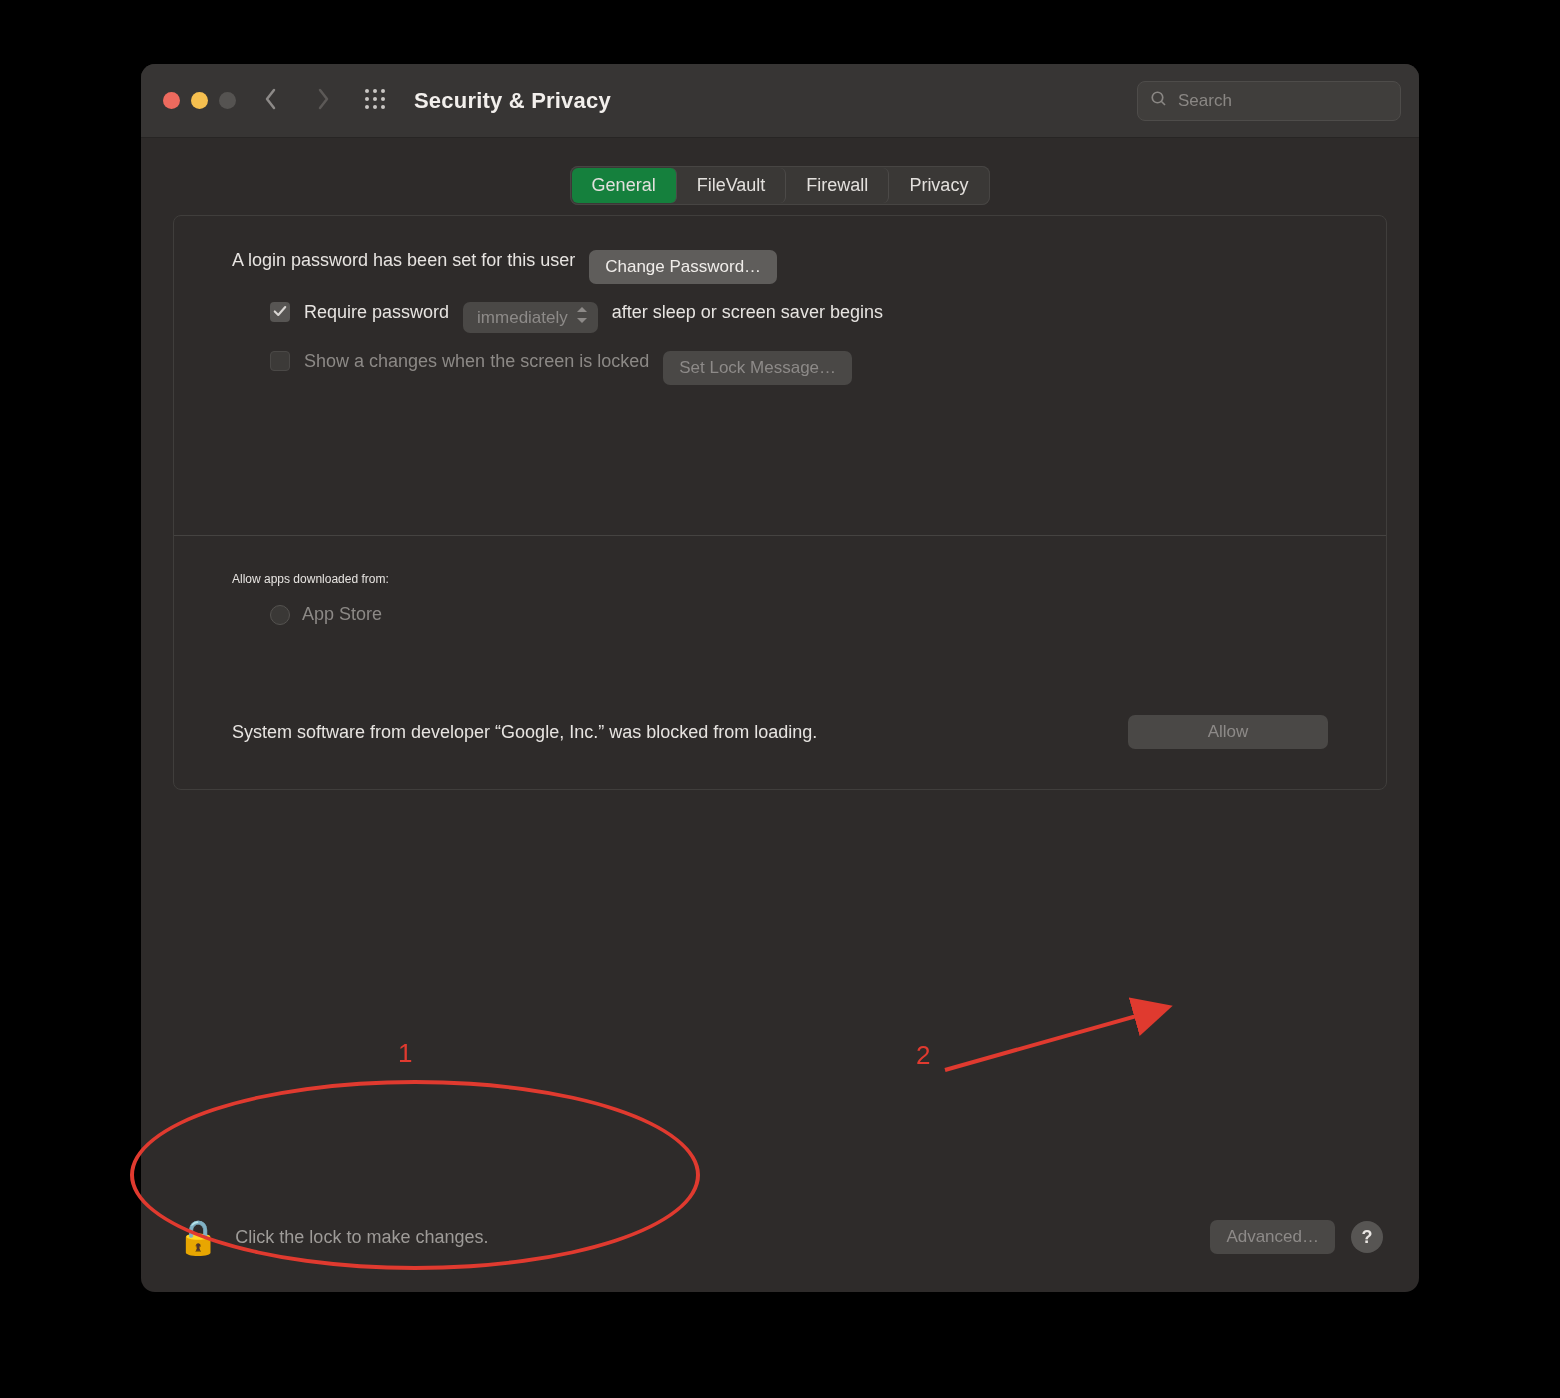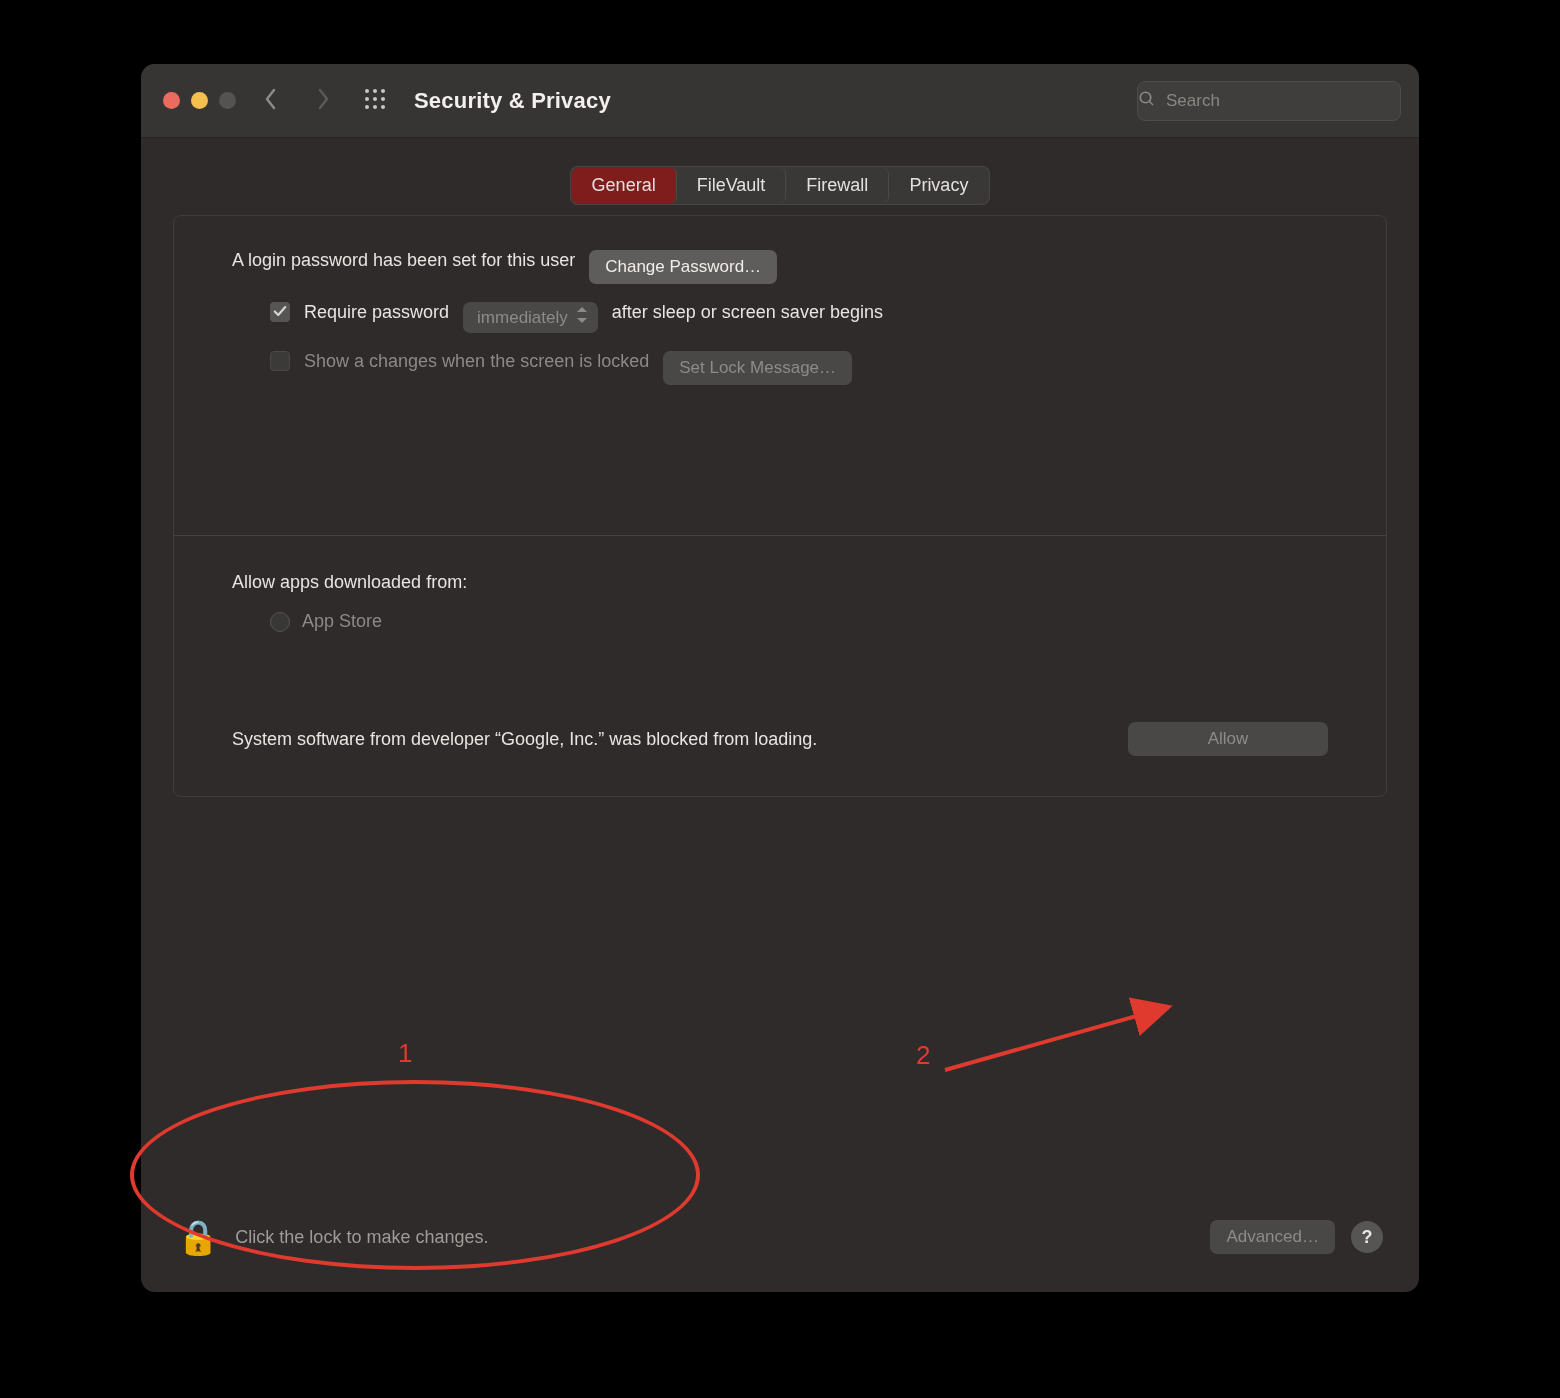--- a/index.html
+++ b/index.html
@@ -23,40 +23,40 @@
   .dot.yellow { background: #f5bf4f; }
   .dot.green { background: #555351; }
   .navbtn { width: 34px; height: 34px; display:flex; align-items:center; justify-content:center; color:#8d8a88; }
   .navbtn.disabled { color:#5c5957; }
   .navbtn svg { width: 16px; height: 24px; }
   .grid-icon svg { width: 24px; height: 24px; color:#c9c6c3; }
   .win-title { color: #f2efec; font-weight: 700; font-size: 22px; letter-spacing: .2px; margin-left: 4px; }
   .spacer { flex: 1; }
   .search {
     display:flex; align-items:center; gap:10px; background:#403e3c; border:1px solid #4e4c4a;
-    border-radius: 8px; padding: 6px 0; width: 264px; height: 40px;
+    border-radius: 8px; padding: 6px 12px; width: 264px; height: 40px;
   }
   .search svg { width: 18px; height: 18px; color:#8a8784; }
   .search input {
     background: transparent; border: none; outline: none; color:#cfcbc8; font-size: 17px; width: 100%;
   }
   .search input::placeholder { color:#8a8784; }
 
   
   .tabbar-wrap { display:flex; justify-content:center; margin-top: 28px; }
   .tabbar {
     display:flex; background:#3a3836; border-radius: 8px; padding: 2px;
     box-shadow: 0 0 0 1px #474543 inset;
   }
   .tab {
     padding: 7px 20px; color:#e3e0dd; font-size: 18px; border-radius: 6px; cursor:pointer;
     border-right: 1px solid #4c4a48;
   }
   .tab:last-child { border-right: none; }
-  .tab.active { background:#7f1d1d; }
+  .tab.active { background:#15803d; }
 
   
   .panel {
     margin: 10px 32px 0 32px; border: 1px solid #403e3c; border-radius: 8px;
     padding: 34px 58px 40px 58px; background: #2e2b2a;
   }
   .row { display:flex; align-items:flex-start; gap: 14px; margin-bottom: 18px; color:#e7e4e1; font-size: 18px; }
   .row.dim { color:#8c8986; }
   .btn {
     background:#5f5d5b; color:#f0edea; border:none; border-radius:7px; padding: 7px 16px;
@@ -71,21 +71,21 @@
   .checkbox svg { width:14px; height:14px; color:#d9d6d3; }
   .select {
     display:flex; align-items:center; gap:8px; background:#4a4846; color:#8d8a88;
     border-radius:7px; padding: 5px 10px 5px 14px; font-size: 17px;
   }
   .select svg { width:12px; height:16px; color:#8d8a88; }
   .indent1 { padding-left: 38px; }
 
   .divider { height:1px; background:#454341; margin: 150px -58px 36px -58px; }
 
-  .subhead { color:#e7e4e1; font-size:18px; margin-bottom: 18px; }
+  .subhead { color:#e7e4e1; font-size:12px; margin-bottom: 18px; }
   .radio-row { display:flex; align-items:center; gap:12px; color:#8c8986; font-size:18px; padding-left:38px; margin-bottom:10px; }
   .radio { width:20px; height:20px; border-radius:50%; border:1px solid #555350; background:#3a3836; display:inline-flex; align-items:center; justify-content:center; flex-shrink:0; }
   .radio.checked::after { content:""; width:10px; height:10px; border-radius:50%; background:#6a6865; }
 
   .blocked-row { display:flex; align-items:center; gap:16px; margin-top: 90px; }
   .blocked-text { color:#e7e4e1; font-size:18px; line-height:1.45; max-width: 640px; }
   .allow-btn { margin-left:auto; width: 200px; text-align:center; }
 
   
   .footer {

